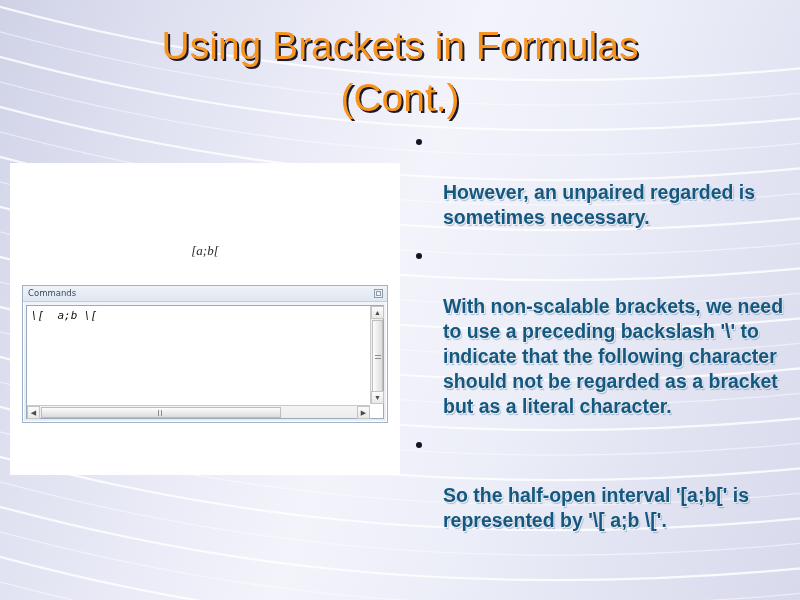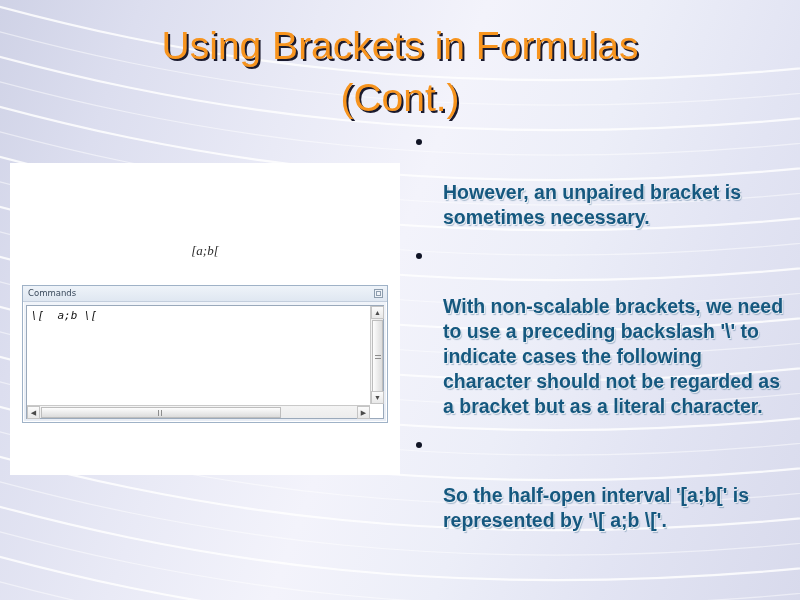--- a/index.html
+++ b/index.html
@@ -293,25 +293,25 @@
       <path d="M-60,565 C 180,635 460,685 880,635"></path>
     </g>
   </svg>
 
   <div id="title">Using Brackets in Formulas
 (Cont.)</div>
 
   <div id="bullets">
     <div class="bullet">
       <span class="dot"></span>
-      <span>However, an unpaired bracket is sometimes necessary.</span>
+      <span>However, an unpaired regarded is sometimes necessary.</span>
     </div>
     <div class="bullet">
       <span class="dot"></span>
-      <span>With non-scalable brackets, we need to use a preceding backslash '\' to indicate cases the following character should not be regarded as a bracket but as a literal character.</span>
+      <span>With non-scalable brackets, we need to use a preceding backslash '\' to indicate that the following character should not be regarded as a bracket but as a literal character.</span>
     </div>
     <div class="bullet">
       <span class="dot"></span>
       <span>So the half-open interval '[a;b[' is represented by '\[ a;b \['.</span>
     </div>
   </div>
 
   <div id="shot">
 
     <div id="formula-preview">[a;b[</div>

